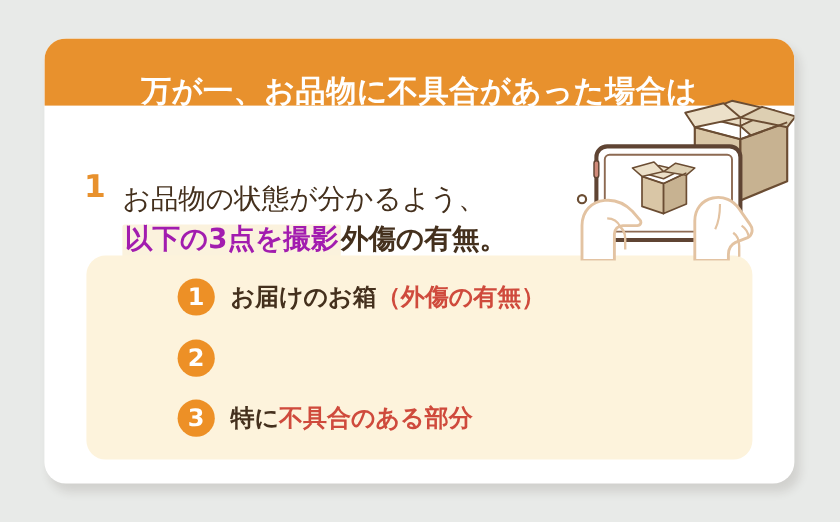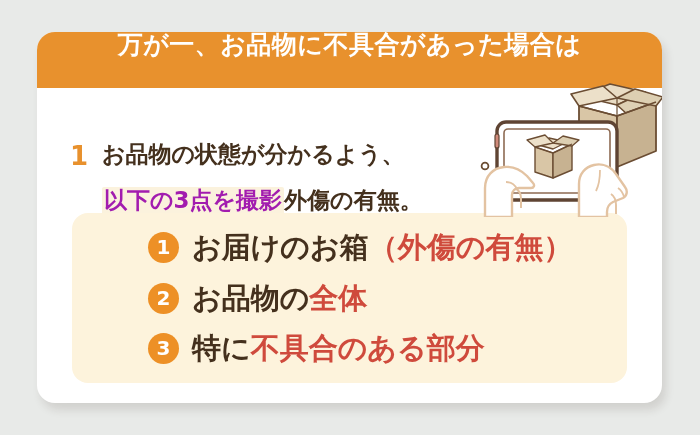--- a/index.html
+++ b/index.html
@@ -36,21 +36,21 @@
   }
 
   
   .header-bar {
     position: absolute;
     left: 0; top: 0;
     width: 625px;
     height: 56px;
     background: #e8912d;
     display: flex;
-    align-items: flex-start;
+    align-items: flex-end;
     justify-content: center;
   }
   .header-title {
     color: #ffffff;
     font-size: 25px;
     font-weight: bold;
     letter-spacing: 0.5px;
     white-space: nowrap;
     line-height: 1;
   }
@@ -68,23 +68,23 @@
     left: 33px;
     top: 55px;
     font-size: 26px;
     font-weight: bold;
     color: #e8912d;
     line-height: 1;
   }
   .step-line1 {
     position: absolute;
     left: 65px;
-    top: 55px;
+    top: 67px;
     font-size: 23px;
-    font-weight: bold;
+    font-weight: normal;
     color: #44301d;
     white-space: nowrap;
     line-height: 1;
   }
   .step-line2 {
     position: absolute;
     left: 65px;
     top: 99px;
     font-size: 23px;
     font-weight: bold;
@@ -131,21 +131,21 @@
     font-size: 20px;
     font-weight: bold;
     display: flex;
     align-items: center;
     justify-content: center;
     flex: none;
     line-height: 1;
   }
   .row-text {
     margin-left: 13px;
-    font-size: 29px;
+    font-size: 20px;
     font-weight: bold;
     color: #44301d;
     white-space: nowrap;
     line-height: 1;
   }
   .row-text .em {
     color: #cf4a3c;
   }
 
   
@@ -182,23 +182,20 @@
 
       <div class="list-row r1">
         <div class="badge">1</div>
         <div class="row-text">
           <span>お届けのお箱</span><span class="em">（外傷の有無）</span>
         </div>
       </div>
 
       <div class="list-row r2">
         <div class="badge">2</div>
-        <div class="row-text">
-          <span>お品物の</span><span class="em">全体</span>
-        </div>
       </div>
 
       <div class="list-row r3">
         <div class="badge">3</div>
         <div class="row-text">
           <span>特に</span><span class="em">不具合のある部分</span>
         </div>
       </div>
 
     </div>

